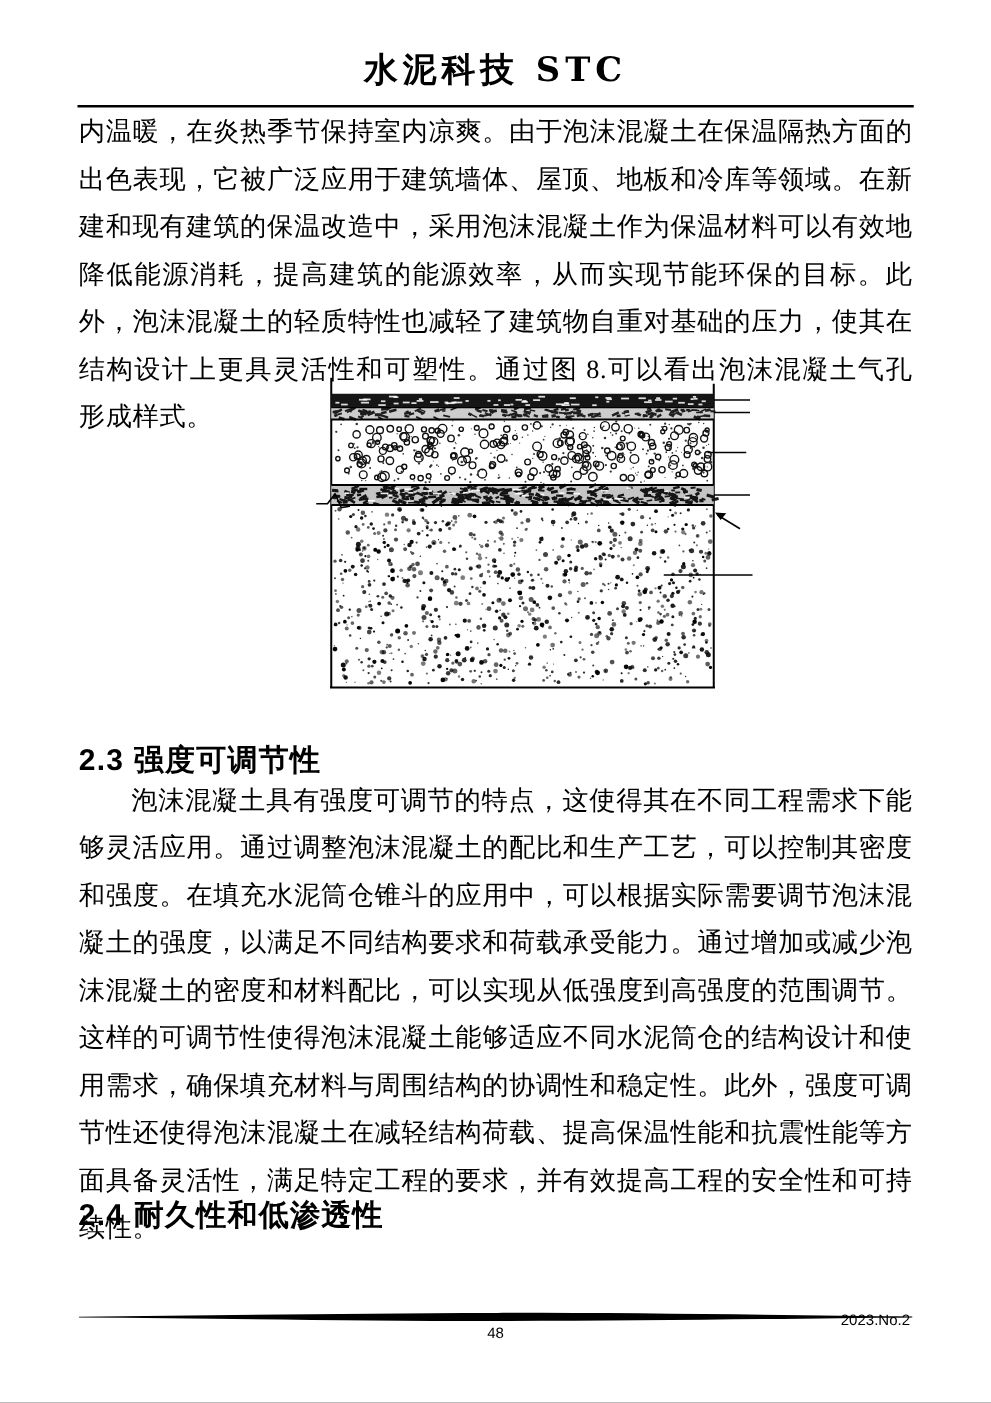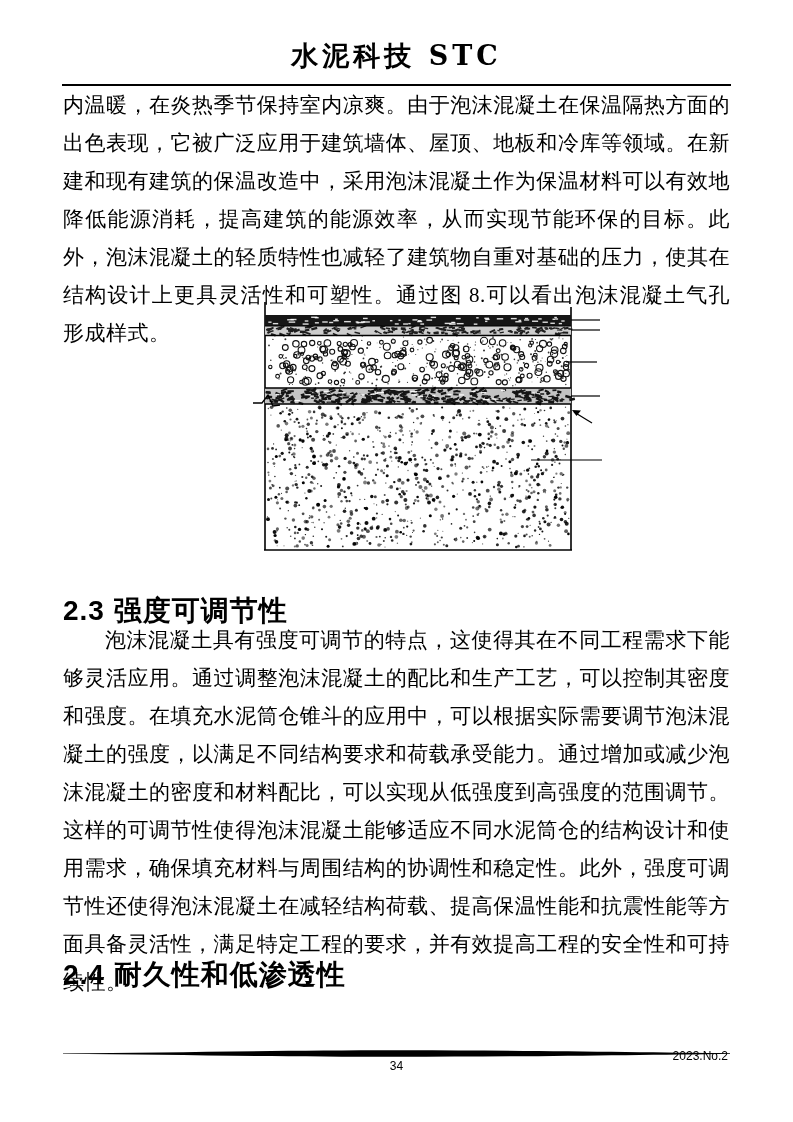--- a/index.html
+++ b/index.html
@@ -20,21 +20,21 @@
     position:absolute;left:63px;width:667px;margin:0;
     font-size:21px;line-height:38px;text-align:justify;
     letter-spacing:0.5px;
   }
   .p-intro{top:86px;}
   .p-23{top:621px;text-indent:42px;}
   .p-24{top:988px;text-indent:42px;}
   .section-heading{
     position:absolute;left:63px;margin:0;
     font-family:"Liberation Sans","DejaVu Sans",sans-serif;
-    font-size:28px;font-weight:bold;letter-spacing:1px;
+    font-size:24px;font-weight:bold;letter-spacing:1px;
   }
   .h-23{top:592px;}
   .h-24{top:956px;}
   .figure-wrap{position:absolute;top:302px;left:250px;width:353px;height:252px;}
   .figure-caption{
     position:absolute;top:562px;left:0;width:100%;text-align:center;
     font-size:17px;letter-spacing:1px;
   }
   .footer-rule{position:absolute;top:1049px;left:63px;width:667px;height:9px;}
   .page-number{
@@ -2009,16 +2009,16 @@
 
   <h2 class="section-heading h-23">2.3 强度可调节性</h2>
   <p class="body-text p-23">泡沫混凝土具有强度可调节的特点，这使得其在不同工程需求下能够灵活应用。通过调整泡沫混凝土的配比和生产工艺，可以控制其密度和强度。在填充水泥筒仓锥斗的应用中，可以根据实际需要调节泡沫混凝土的强度，以满足不同结构要求和荷载承受能力。通过增加或减少泡沫混凝土的密度和材料配比，可以实现从低强度到高强度的范围调节。这样的可调节性使得泡沫混凝土能够适应不同水泥筒仓的结构设计和使用需求，确保填充材料与周围结构的协调性和稳定性。此外，强度可调节性还使得泡沫混凝土在减轻结构荷载、提高保温性能和抗震性能等方面具备灵活性，满足特定工程的要求，并有效提高工程的安全性和可持续性。</p>
 
   <h2 class="section-heading h-24">2.4 耐久性和低渗透性</h2>
 
   <svg class="footer-rule" viewBox="0 0 667 9" preserveAspectRatio="none" xmlns="http://www.w3.org/2000/svg">
     <path d="M0,4.4 C 110,3.6 210,1.4 335,1.3 C 455,1.2 575,3.4 667,4.2
              L667,4.9 C 575,5.8 455,7.8 335,7.8 C 210,7.7 110,5.6 0,5.0 Z" fill="#000"></path>
   </svg>
-  <div class="page-number">34</div>
+  <div class="page-number">48</div>
   <div class="issue-number">2023.No.2</div>
 
 </div>
 
 </body></html>

